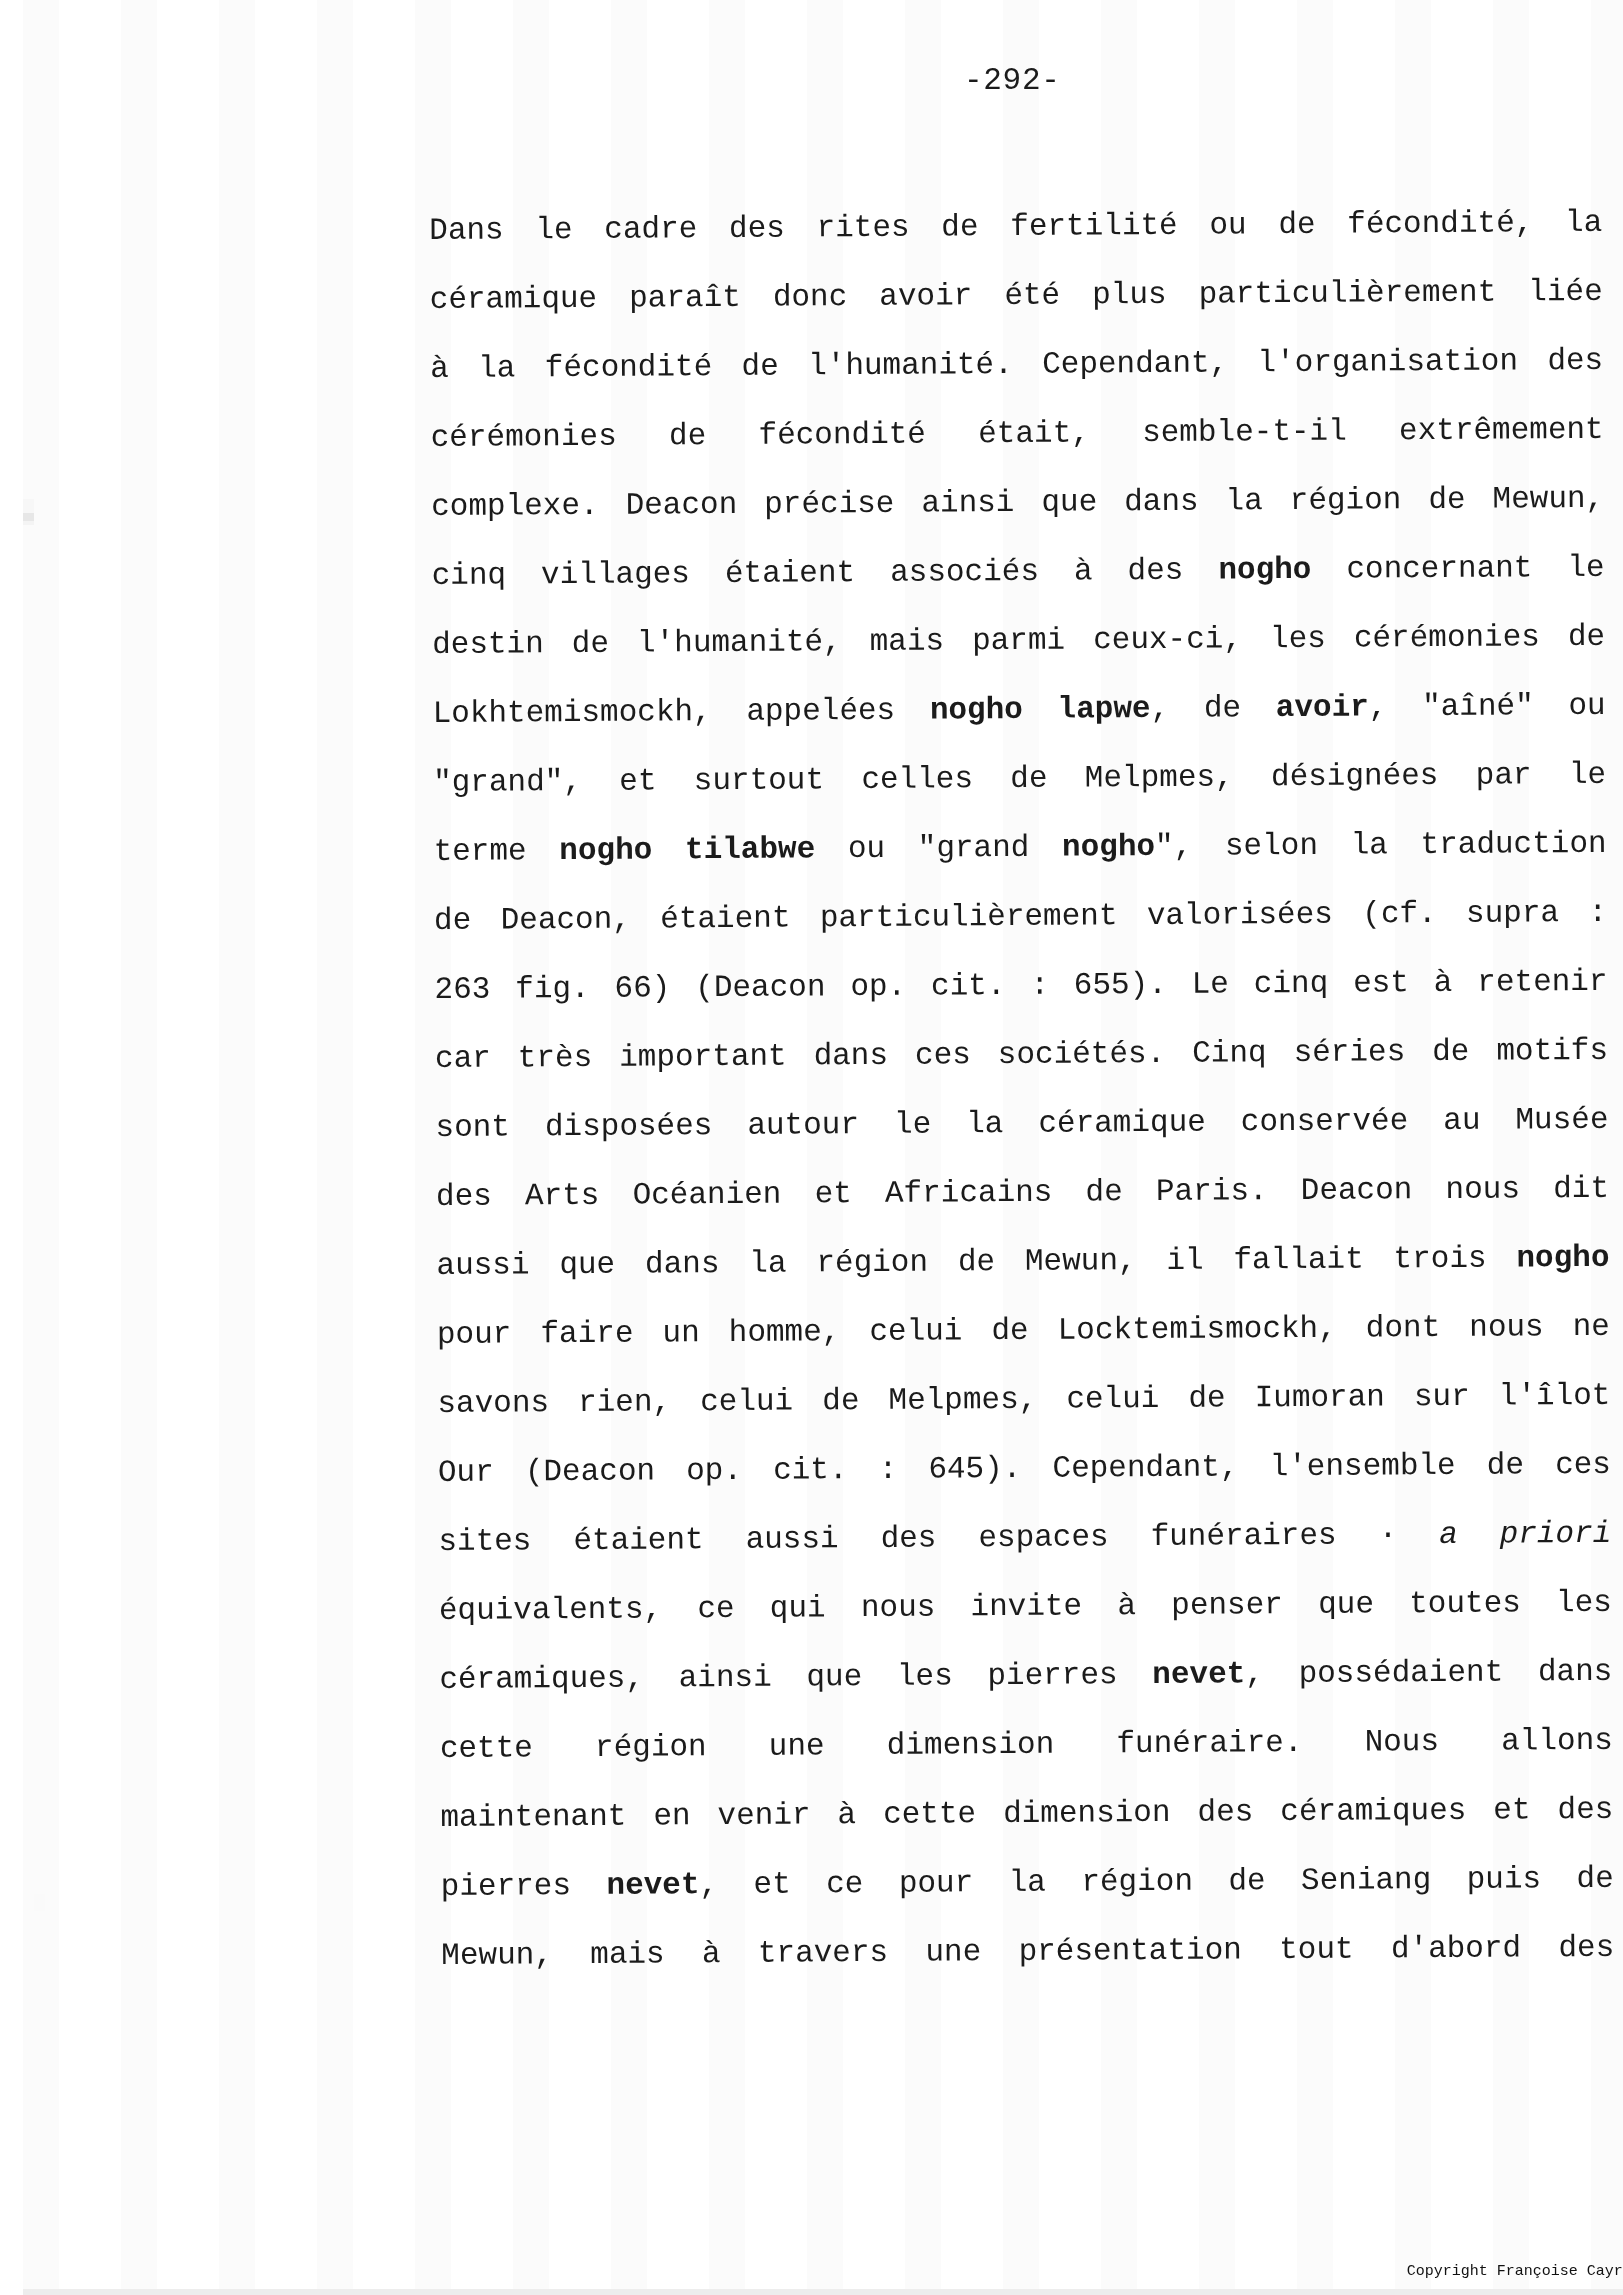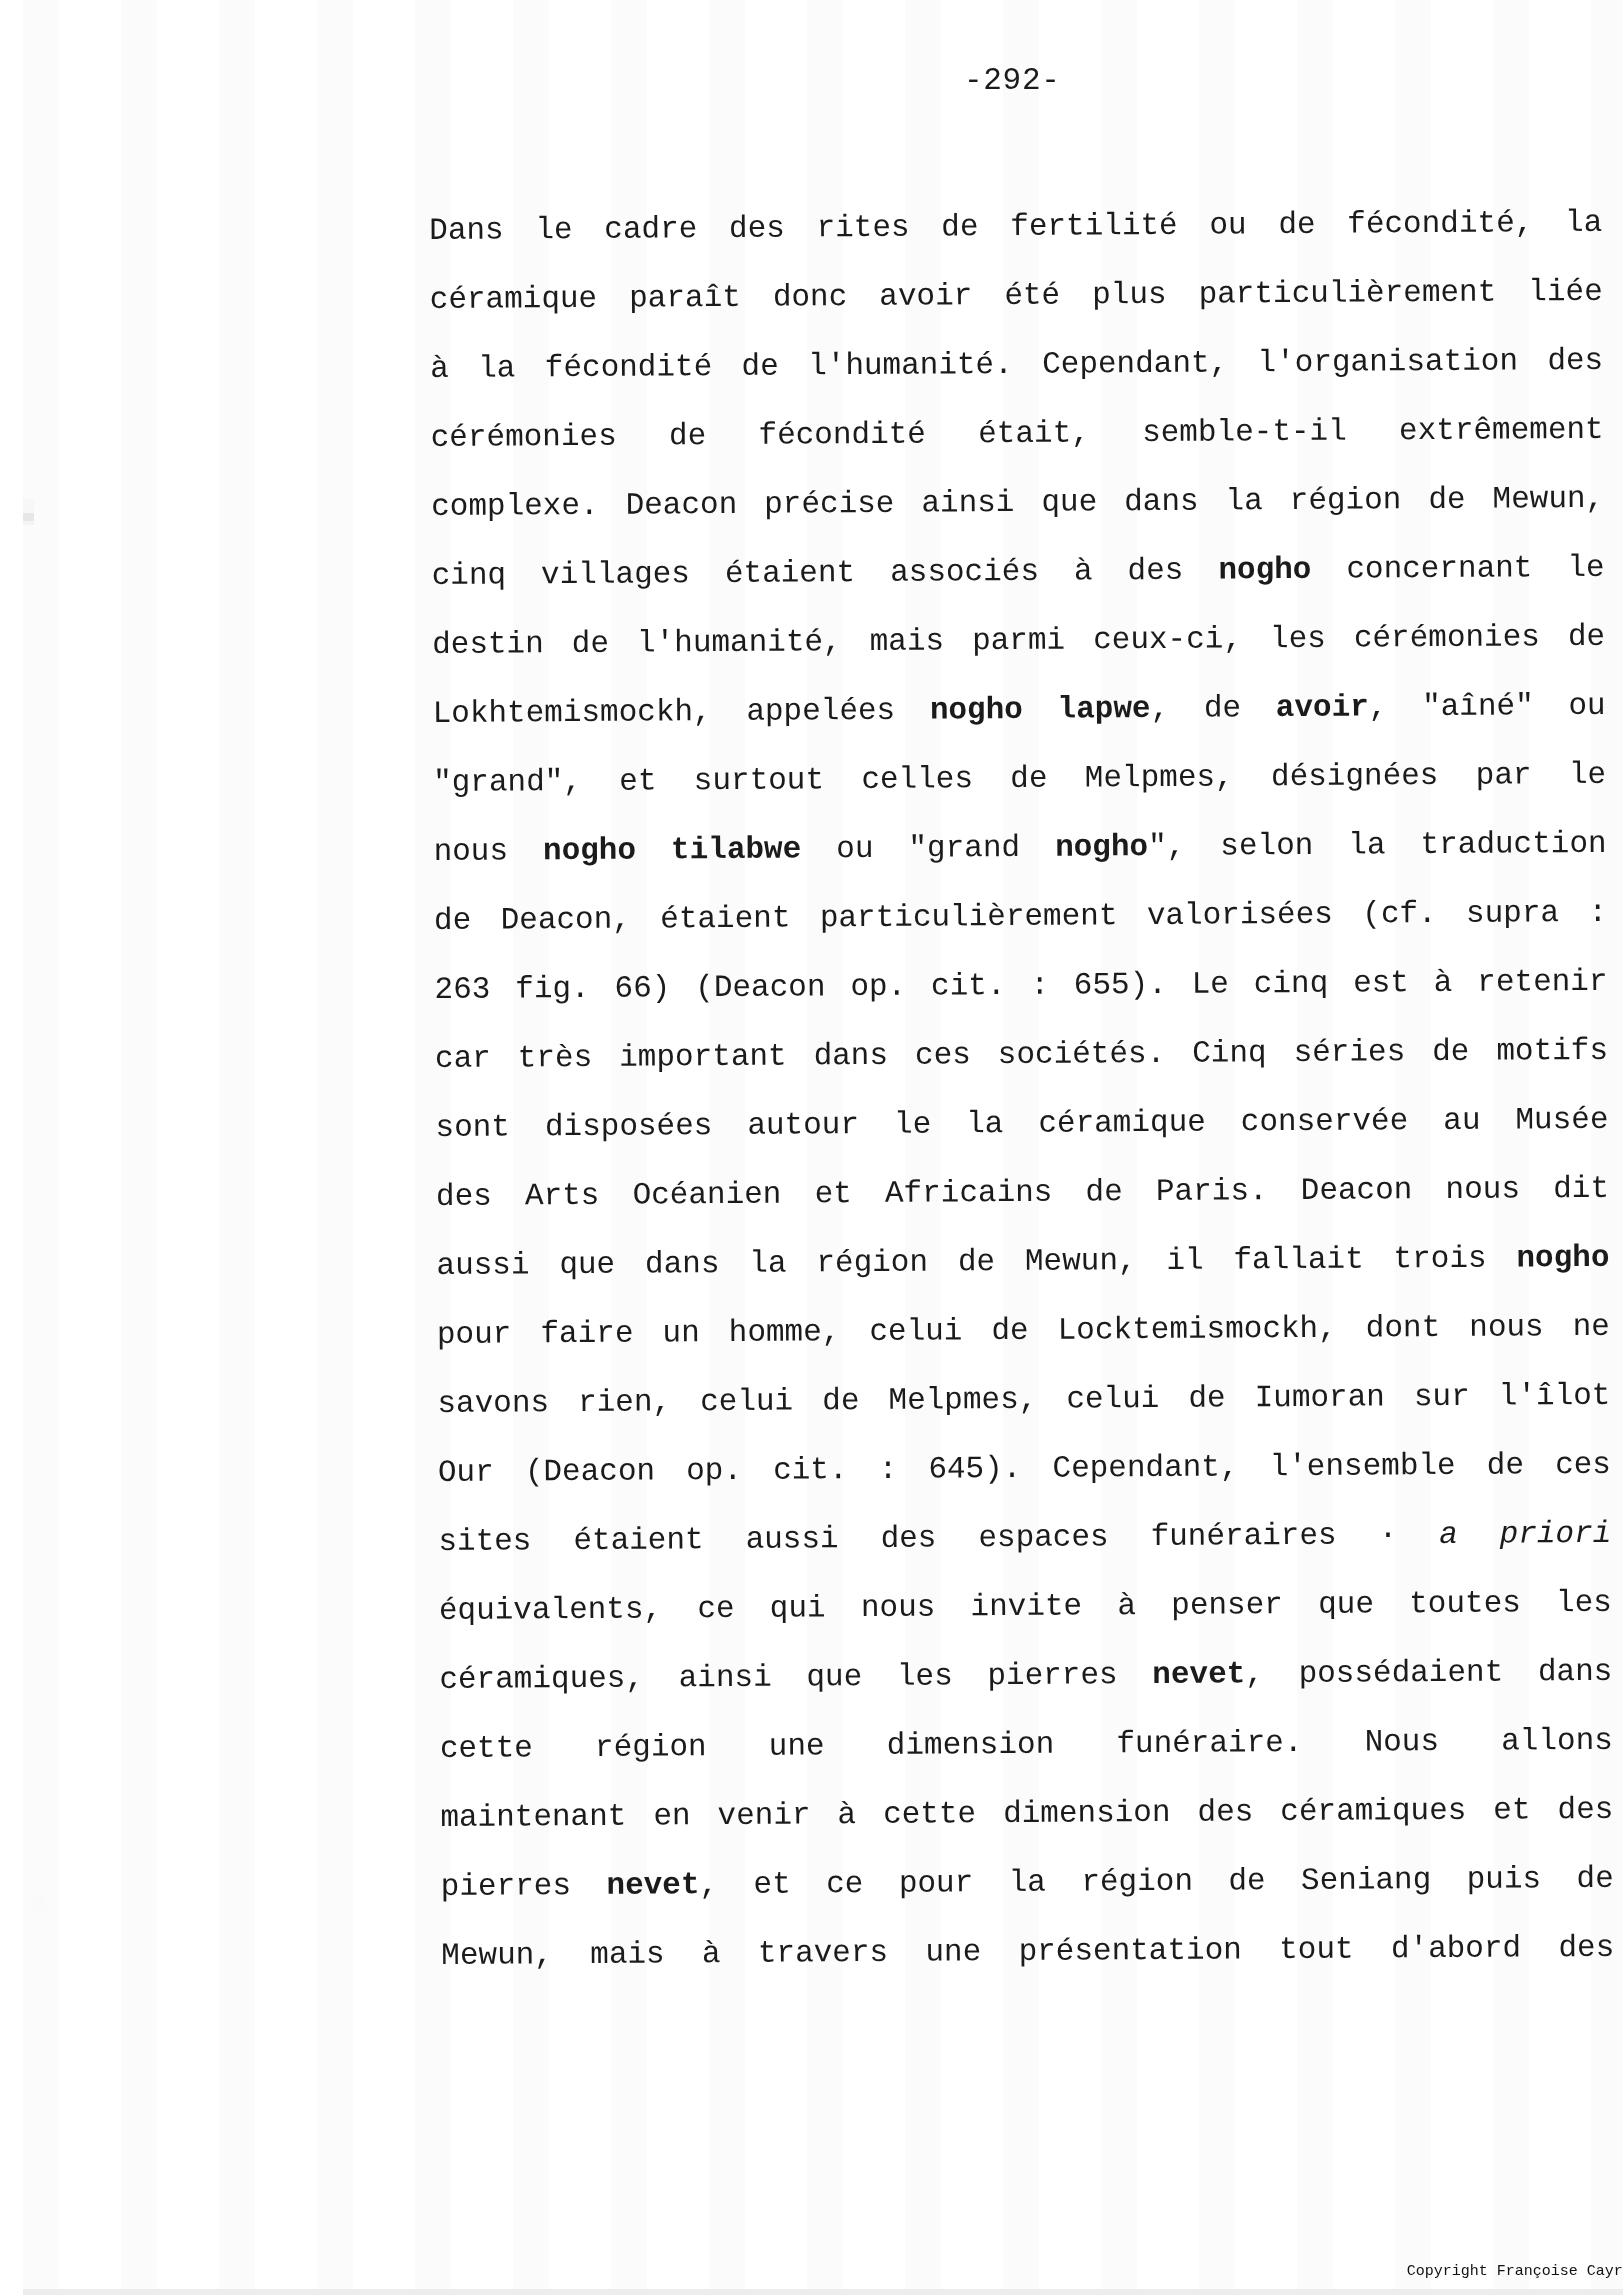--- a/index.html
+++ b/index.html
@@ -97,21 +97,21 @@
   <div class="text-body">
       <div class="line"><span>Dans le cadre des rites de fertilité ou de fécondité, la</span></div>
       <div class="line"><span>céramique paraît donc avoir été plus particulièrement liée</span></div>
       <div class="line"><span>à la fécondité de l'humanité. Cependant, l'organisation des</span></div>
       <div class="line"><span>cérémonies de fécondité était, semble-t-il extrêmement</span></div>
       <div class="line"><span>complexe. Deacon précise ainsi que dans la région de Mewun,</span></div>
       <div class="line"><span>cinq villages étaient associés à des </span><span class="b">nogho</span><span> concernant le</span></div>
       <div class="line"><span>destin de l'humanité, mais parmi ceux-ci, les cérémonies de</span></div>
       <div class="line"><span>Lokhtemismockh, appelées </span><span class="b">nogho lapwe</span><span>, de </span><span class="b">avoir</span><span>, "aîné" ou</span></div>
       <div class="line"><span>"grand", et surtout celles de Melpmes, désignées par le</span></div>
-      <div class="line"><span>nous </span><span class="b">nogho tilabwe</span><span> ou "grand </span><span class="b">nogho</span><span>", selon la traduction</span></div>
+      <div class="line"><span>terme </span><span class="b">nogho tilabwe</span><span> ou "grand </span><span class="b">nogho</span><span>", selon la traduction</span></div>
       <div class="line"><span>de Deacon, étaient particulièrement valorisées (cf. supra :</span></div>
       <div class="line"><span>263 fig. 66) (Deacon op. cit. : 655). Le cinq est à retenir</span></div>
       <div class="line"><span>car très important dans ces sociétés. Cinq séries de motifs</span></div>
       <div class="line"><span>sont disposées autour le la céramique conservée au Musée</span></div>
       <div class="line"><span>des Arts Océanien et Africains de Paris. Deacon nous dit</span></div>
       <div class="line"><span>aussi que dans la région de Mewun, il fallait trois </span><span class="b">nogho</span></div>
       <div class="line"><span>pour faire un homme, celui de Locktemismockh, dont nous ne</span></div>
       <div class="line"><span>savons rien, celui de Melpmes, celui de Iumoran sur l'îlot</span></div>
       <div class="line"><span>Our (Deacon op. cit. : 645). Cependant, l'ensemble de ces</span></div>
       <div class="line"><span>sites étaient aussi des espaces funéraires · </span><span class="i">a priori</span></div>

